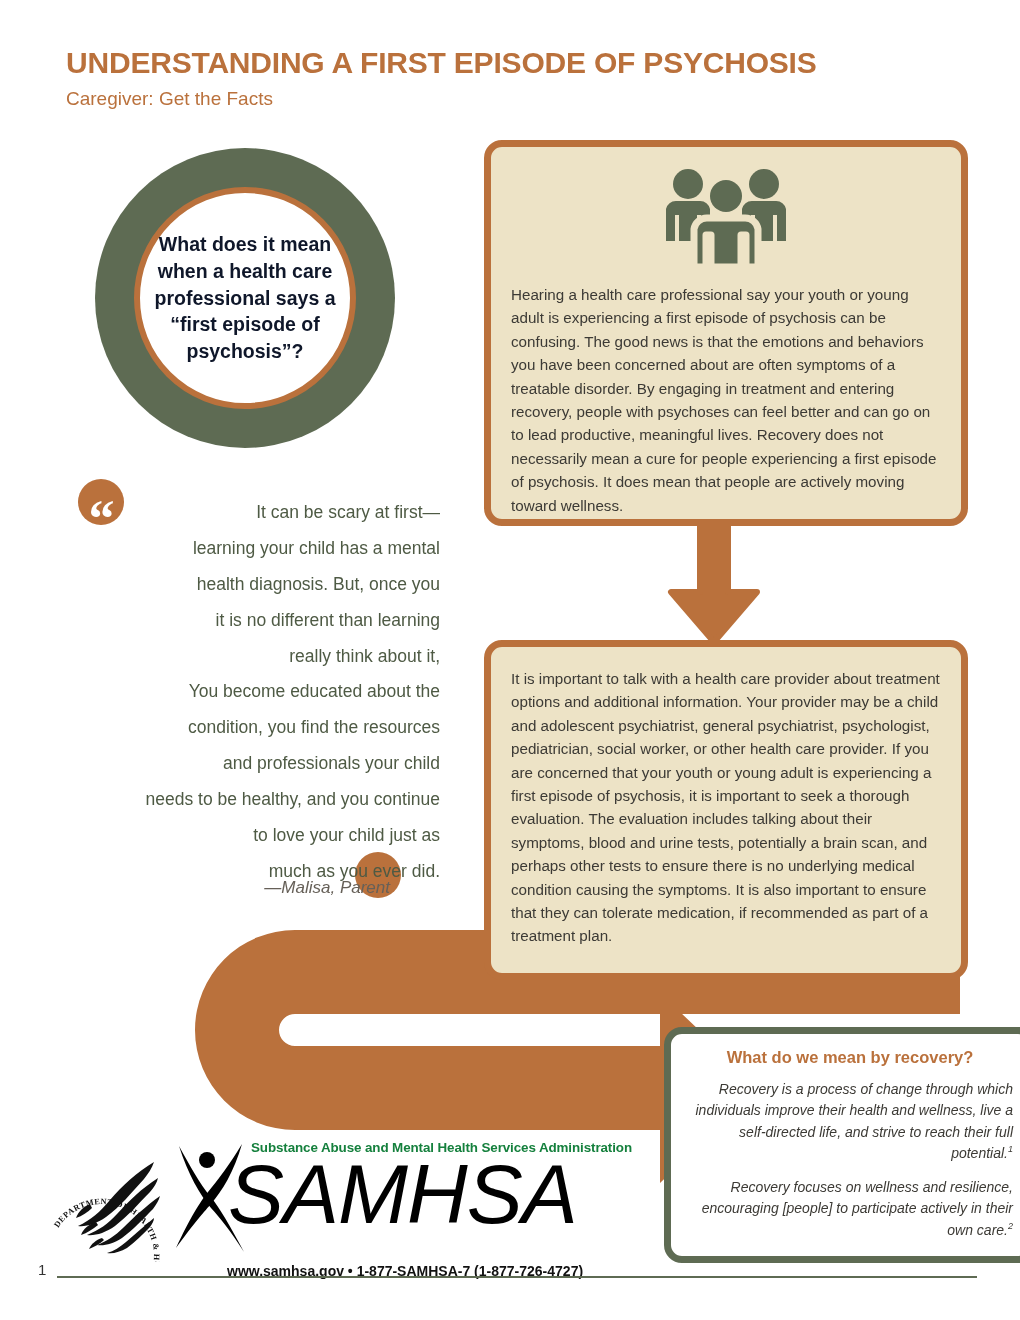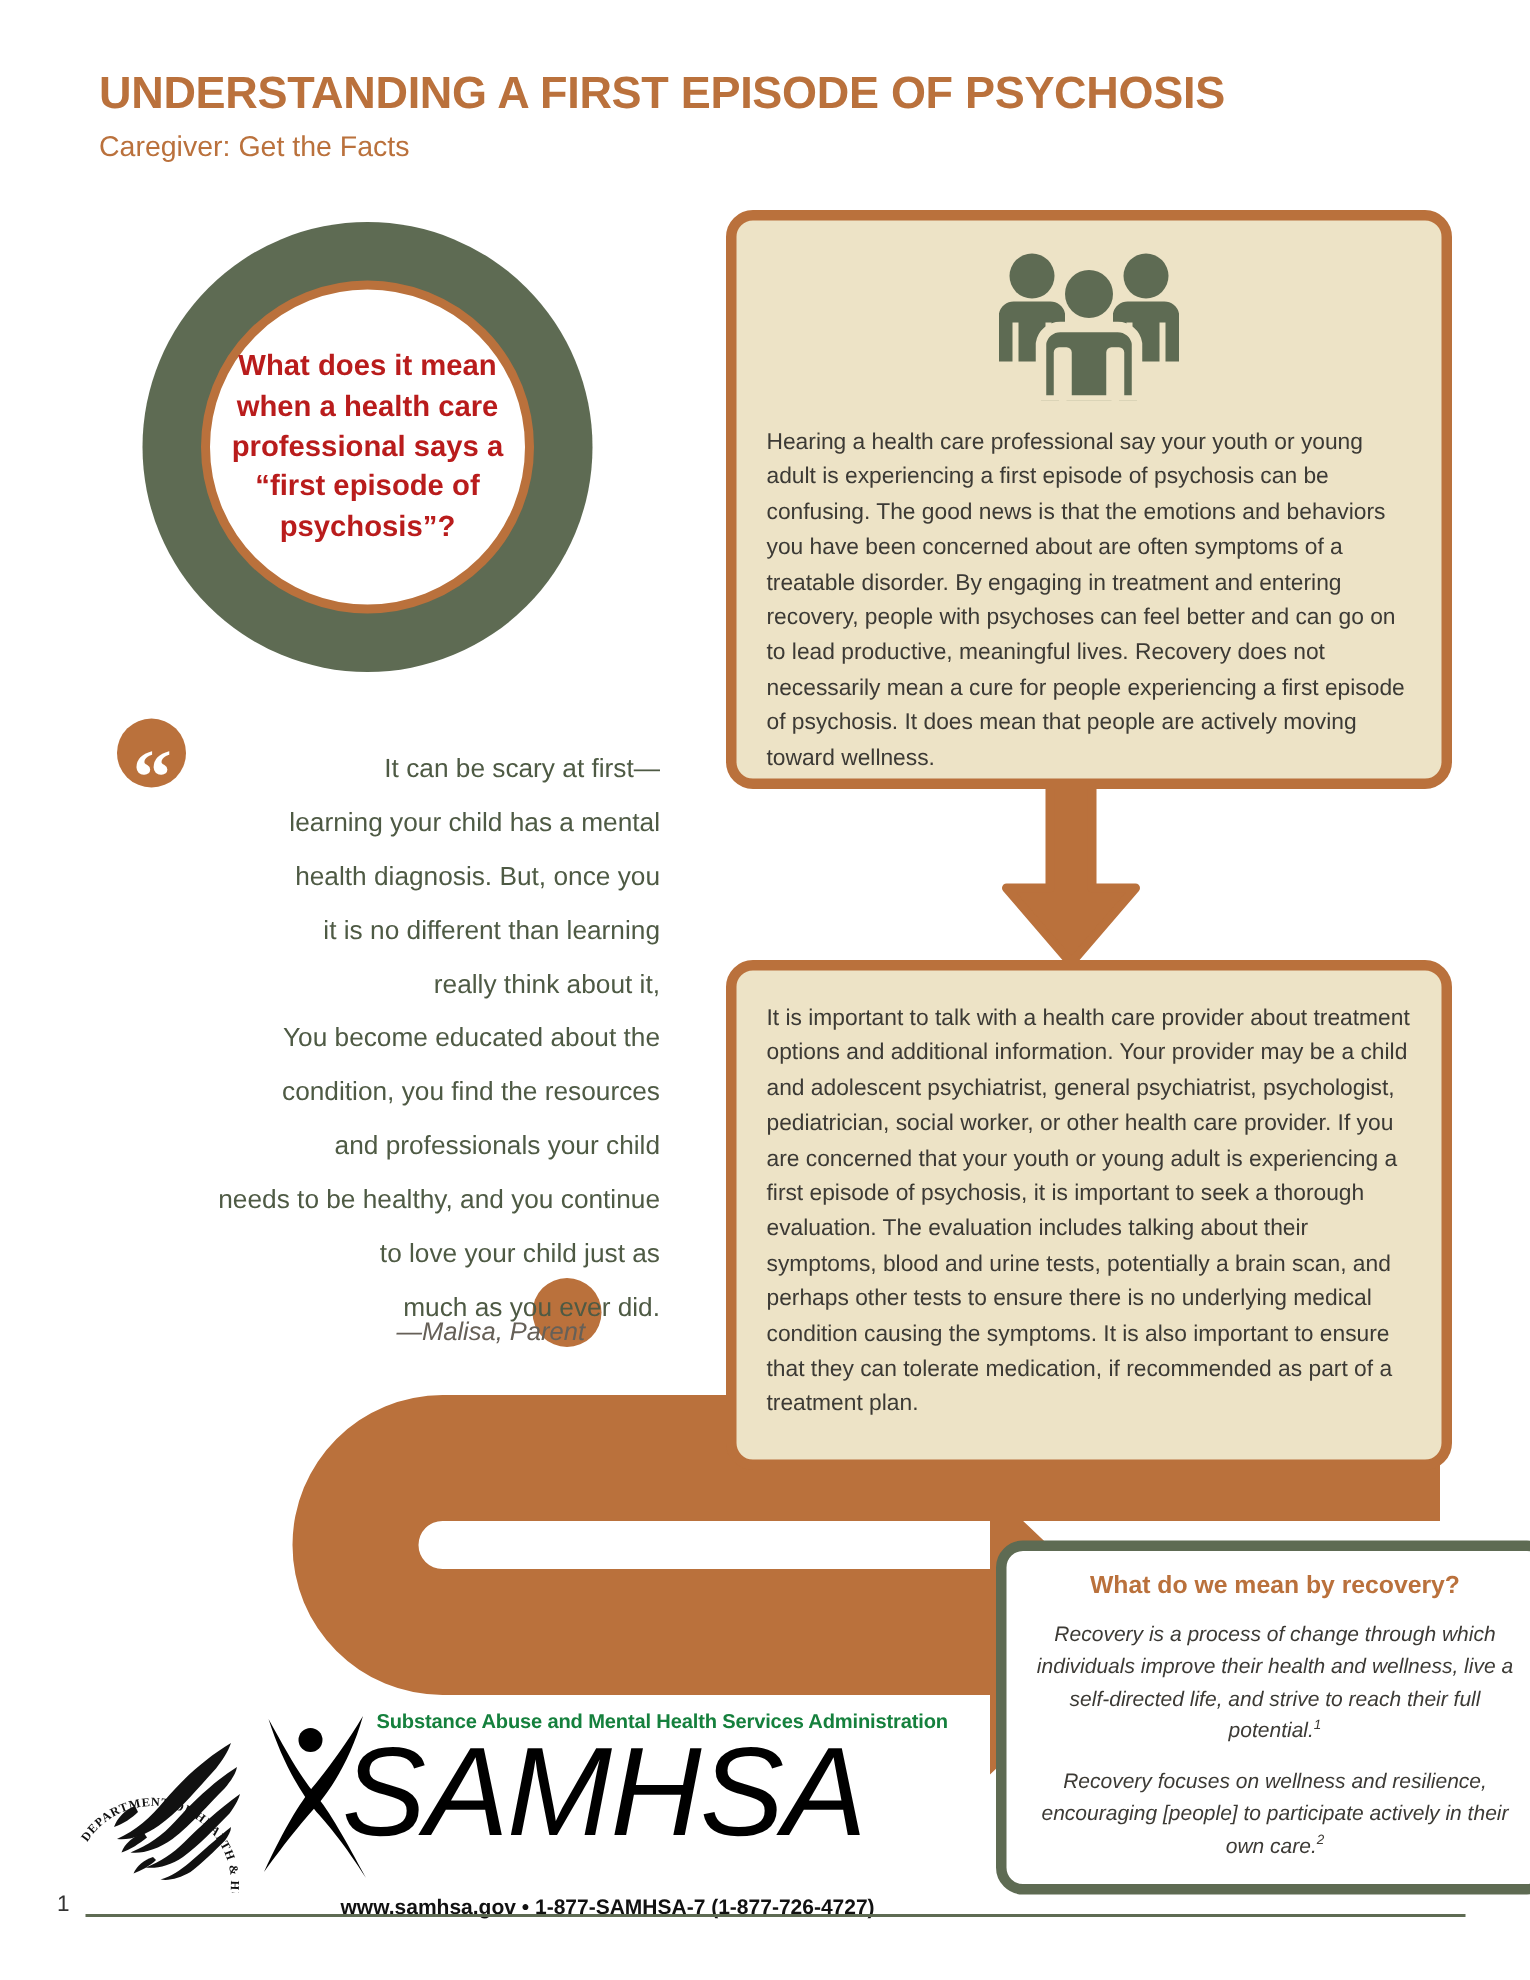--- a/index.html
+++ b/index.html
@@ -35,21 +35,21 @@
   }
   #donut-inner{
     width:222px;height:222px;border-radius:50%;
     background:#ffffff;
     border:6px solid #BA713C;
     box-sizing:border-box;
     display:flex;align-items:center;justify-content:center;
   }
   #donut-text{
     text-align:center;
-    color:#b91c1c;
+    color:#0f172a;
     font-size:19.5px;font-weight:bold;line-height:1.37;
     padding:0 6px;
   }
 
   
   #quote-mark{
     position:absolute;left:78px;top:479px;
     width:46px;height:46px;border-radius:50%;
     background:#BA713C;
     color:#fff;
@@ -111,21 +111,21 @@
     border-radius:18px;
     box-sizing:border-box;
     z-index:3;
     padding:14px 16px 0 16px;
   }
   #recovery-title{
     text-align:center;color:#BA713C;
     font-size:16.5px;font-weight:bold;margin-bottom:12px;
   }
   .recovery-para{
-    text-align:center;color:#3C3A35;
+    text-align:right;color:#3C3A35;
     font-style:italic;font-size:14px;line-height:1.52;
     margin-bottom:13px;
   }
   .recovery-para sup{font-size:9px;}
 
   
   #footer{position:absolute;left:0;top:1128px;width:1020px;height:150px;z-index:4;}
   #hhs-seal{position:absolute;left:36px;top:6px;width:132px;height:128px;}
   #samhsa-figure{position:absolute;left:170px;top:8px;width:86px;height:124px;}
   #samhsa-agency{

